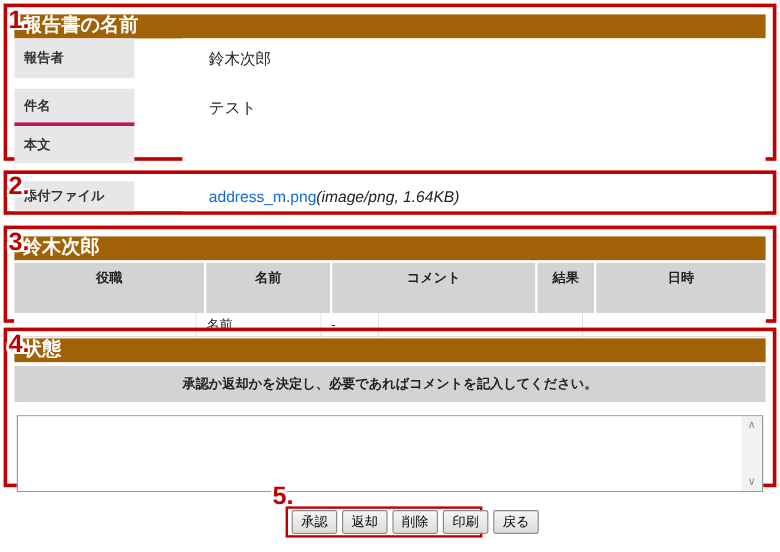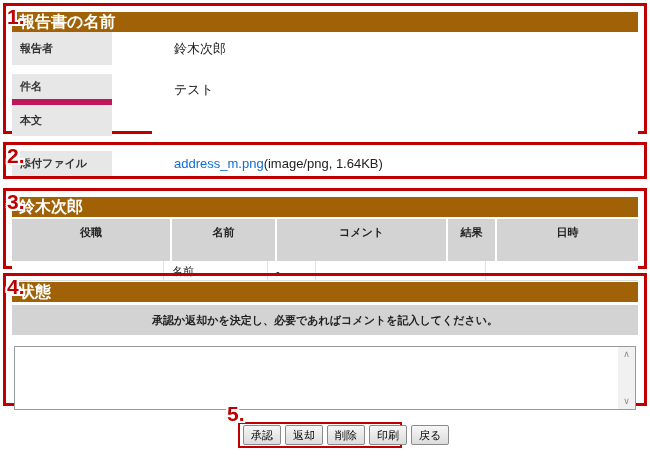--- a/index.html
+++ b/index.html
@@ -39,37 +39,37 @@
   .scrollbar{position:absolute;right:0;top:0;width:17px;height:100%;background:#f1f1f1;display:flex;flex-direction:column;justify-content:space-between;}
   .scroll-arrow{height:15px;color:#8a8a8a;font-size:9px;line-height:15px;text-align:center;}
   
   .btnrow{position:absolute;display:flex;gap:4px;}
   .btn{
     height:20px;padding:0 7px;font-size:11px;line-height:18px;color:#000;
     background:linear-gradient(#f6f6f6,#dcdcdc);border:1px solid #8a8a8a;border-radius:2px;
     font-family:"Liberation Sans","DejaVu Sans",sans-serif;
   }
   .link{color:#0f6cd6;text-decoration:none;}
-  .meta{color:#222;}
+  .meta{color:#222;font-style:italic;}
 </style>
 </head>
 <body>
 
 <div class="screen">
 
   <div class="ann-box" style="left:3px;top:3px;width:644px;height:131px;">
     <div class="inner">
       <div class="secbar" style="margin-bottom:0;">報告書の名前</div>
       <div class="fieldrow" style="height:33px;">
         <div class="fieldlabel">報告者</div>
         <div class="fieldvalue">鈴木次郎</div>
       </div>
       <div class="gap" style="height:9px;"></div>
       <div class="fieldrow" style="height:31px;">
-        <div class="fieldlabel" style="border-bottom:6px solid #be185d;">件名</div>
+        <div class="fieldlabel" style="border-bottom:3px solid #be185d;">件名</div>
         <div class="fieldvalue">テスト</div>
       </div>
       <div class="fieldrow" style="height:31px;text-align:right;">
         <div class="fieldlabel">本文</div>
         <div class="fieldvalue"></div>
       </div>
     </div>
   </div>
   <div class="ann-num" style="left:7px;top:6px;">1.</div>
 

